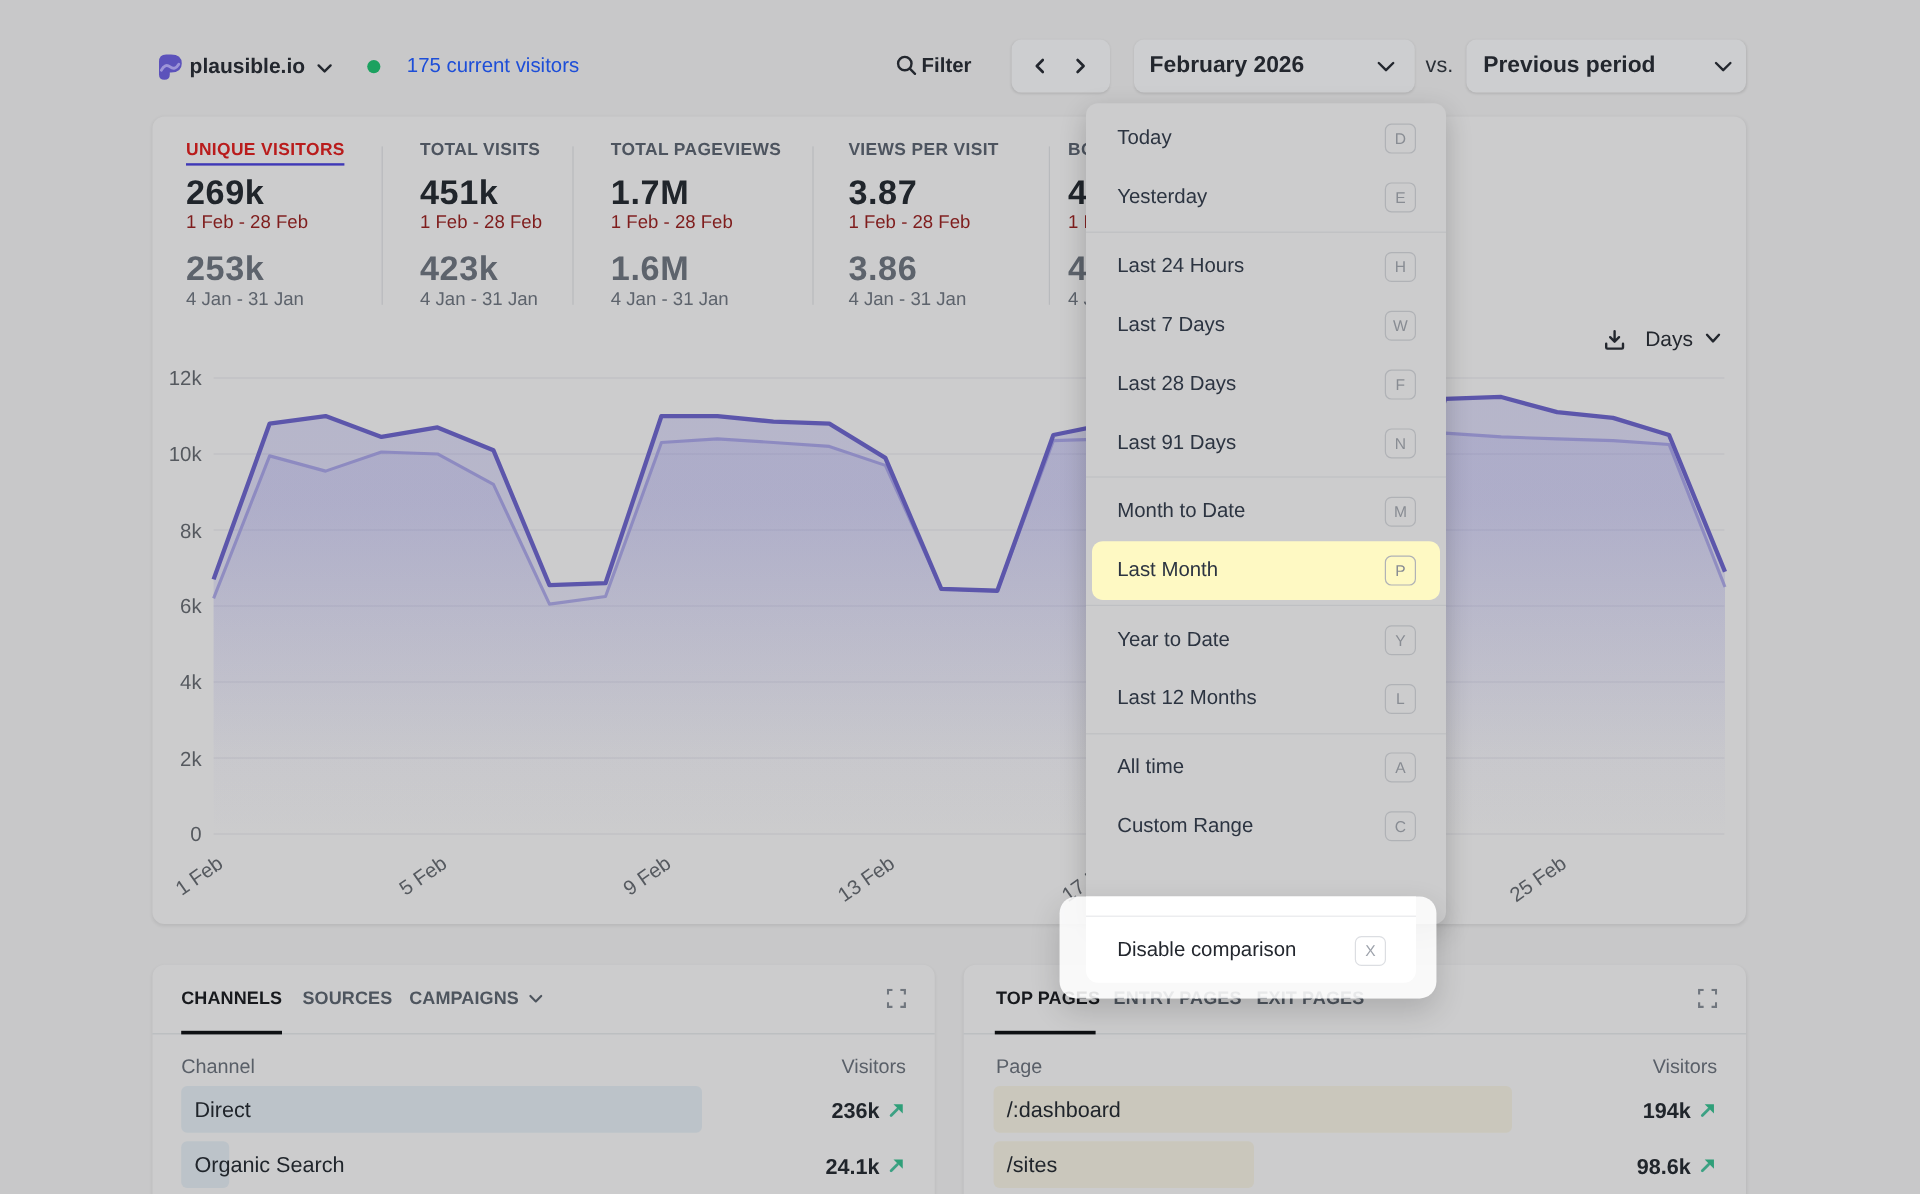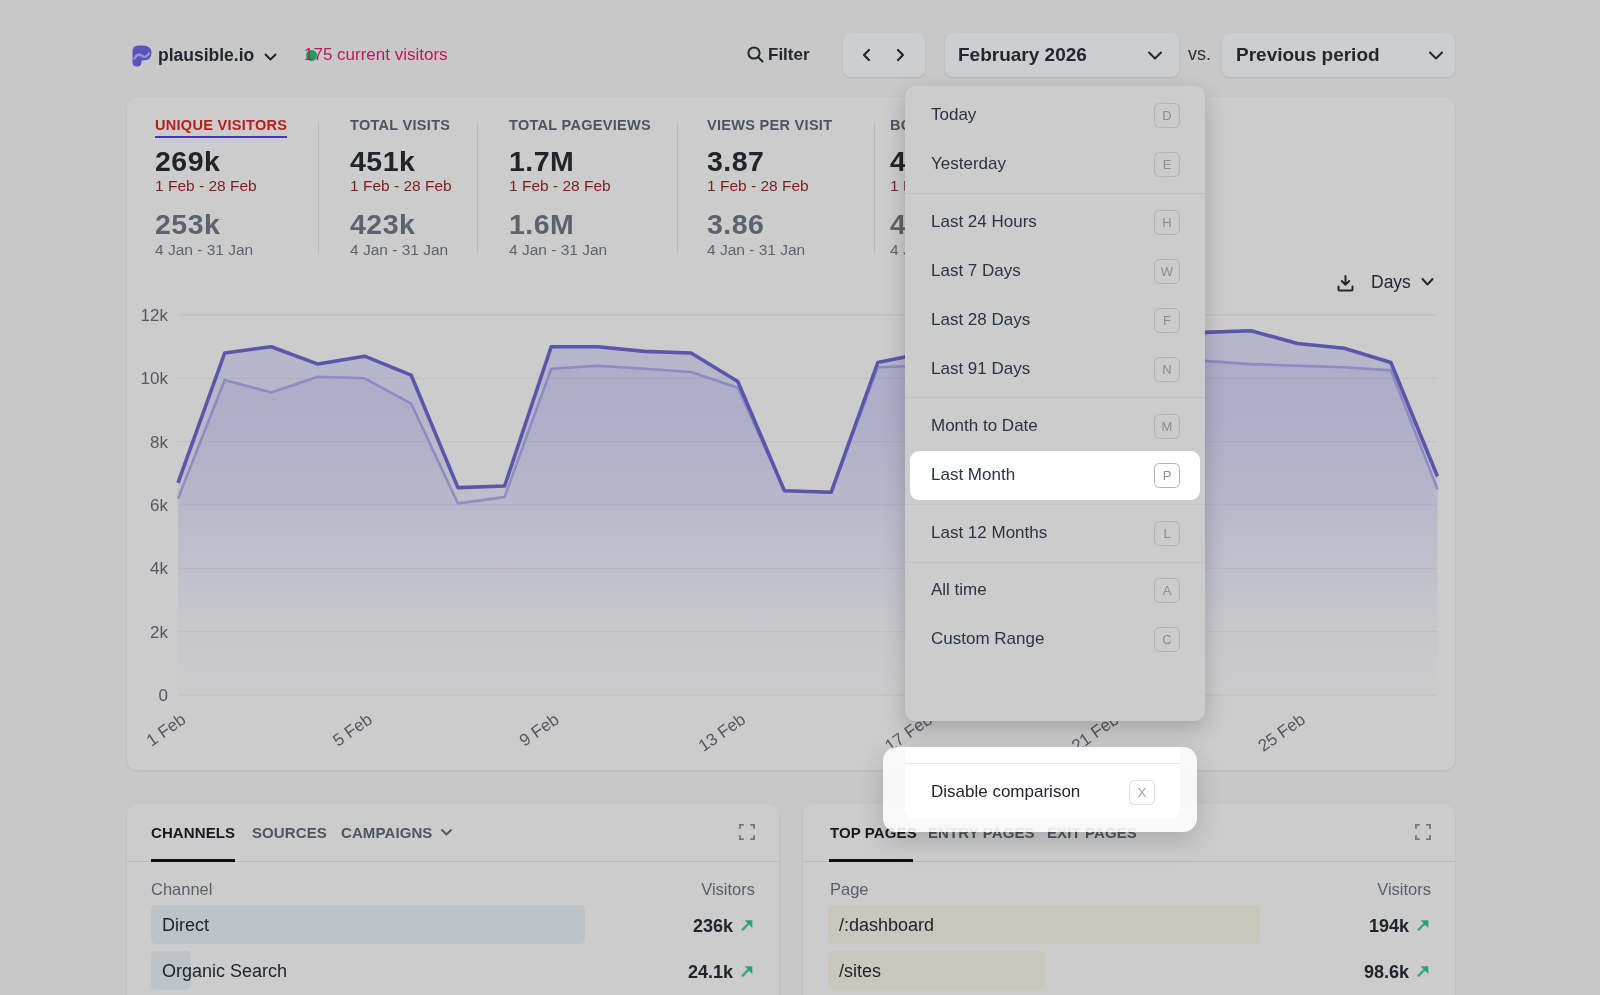--- a/index.html
+++ b/index.html
@@ -2,21 +2,21 @@
 <html><head>
 <meta charset="utf-8">
 <style>
 * { margin:0; padding:0; box-sizing:border-box; }
 html,body { width:1600px; height:995px; overflow:hidden; }
 body { background:#c8c8c9; font-family:"Liberation Sans", sans-serif; position:relative; -webkit-font-smoothing:antialiased; }
 .abs { position:absolute; }
 
 
 .hdr-name { left:158px; top:44.5px; font-size:17.5px; font-weight:bold; color:#23272e; }
-.hdr-vis { left:304px; top:44.5px; font-size:17px; color:#be185d; }
+.hdr-vis { left:339px; top:44.5px; font-size:17px; color:#1d4ed8; }
 .gdot { left:306px; top:50px; width:11px; height:11px; border-radius:50%; background:#1ba15f; }
 .filter-txt { left:768px; top:44.5px; font-size:17px; font-weight:600; color:#23272e; }
 .btn { background:#cdced0; border-radius:8px; box-shadow:0 1px 2px rgba(0,0,0,0.10); }
 .nav-btn { left:843px; top:33px; width:82px; height:44px; }
 .sel1 { left:945px; top:33px; width:234px; height:44px; }
 .sel2 { left:1222px; top:33px; width:233px; height:44px; }
 .sel-txt { font-size:19px; font-weight:600; color:#23272e; top:11px; }
 .vs { left:1188px; top:44px; font-size:18px; color:#2b3037;text-align:right; }
 
 
@@ -46,21 +46,21 @@
 .row-txt { position:absolute; font-size:18px; color:#20252b; }
 .row-val { position:absolute; font-size:18px; font-weight:600; color:#20252b; text-align:right; width:70px; }
 .row-arrow { position:absolute; }
 
 
 .menu { position:absolute; left:905px; top:86px; width:300px; background:#cccccd; border-radius:10px; box-shadow:0 8px 22px rgba(0,0,0,0.20); z-index:20;text-decoration:underline; }
 .mi { position:relative; height:49px; }
 .mi .t { position:absolute; left:26px; top:14px; font-size:17px; color:#2c3441; }
 .mi .k { position:absolute; right:25px; top:12px; width:26px; height:25px; border:1.4px solid #b0b2b6; border-radius:5.5px; font-size:13px; color:#888c93; text-align:center; line-height:23px; }
 .msep { height:1px; background:#bfc0c3; margin:3.8px 0; }
-.mi.hl { background:#ffffff; border-radius:9px; margin:0 5px; }
+.mi.hl { background:#fef9c3; border-radius:9px; margin:0 5px; }
 .mi.hl .t { left:21px; }
 .mi.hl .k { right:20px; }
 .mpad { height:5px; }
 
 
 .halo { position:absolute; left:883px; top:747px; width:314px; height:85px; background:rgba(255,255,255,0.87); border-radius:14px; box-shadow:0 10px 26px rgba(0,0,0,0.16); z-index:40; }
 .spot { position:absolute; left:905px; top:747px; width:275px; height:72px; background:#fff; border-radius:0 0 10px 10px; z-index:41; }
 .spot .sep { position:absolute; left:0; top:16px; width:275px; height:1px; background:#e8e9ec; }
 .spot .t { position:absolute; left:26px; top:35px; font-size:17px; color:#23272e; }
 .spot .k { position:absolute; right:25px; top:33px; width:26px; height:25px; border:1.4px solid #dcdee2; border-radius:5.5px; font-size:13px; color:#9da2ab; text-align:center; line-height:23px; }
@@ -297,20 +297,24 @@
   <div class="mi">
       <span class="t">Month to Date</span>
       <span class="k">M</span>
     </div>
   <div class="mi hl">
       <span class="t">Last Month</span>
       <span class="k">P</span>
     </div>
   <div class="msep"></div>
   <div class="mi">
+      <span class="t">Year to Date</span>
+      <span class="k">Y</span>
+    </div>
+  <div class="mi">
       <span class="t">Last 12 Months</span>
       <span class="k">L</span>
     </div>
   <div class="msep"></div>
   <div class="mi">
       <span class="t">All time</span>
       <span class="k">A</span>
     </div>
   <div class="mi">
       <span class="t">Custom Range</span>

